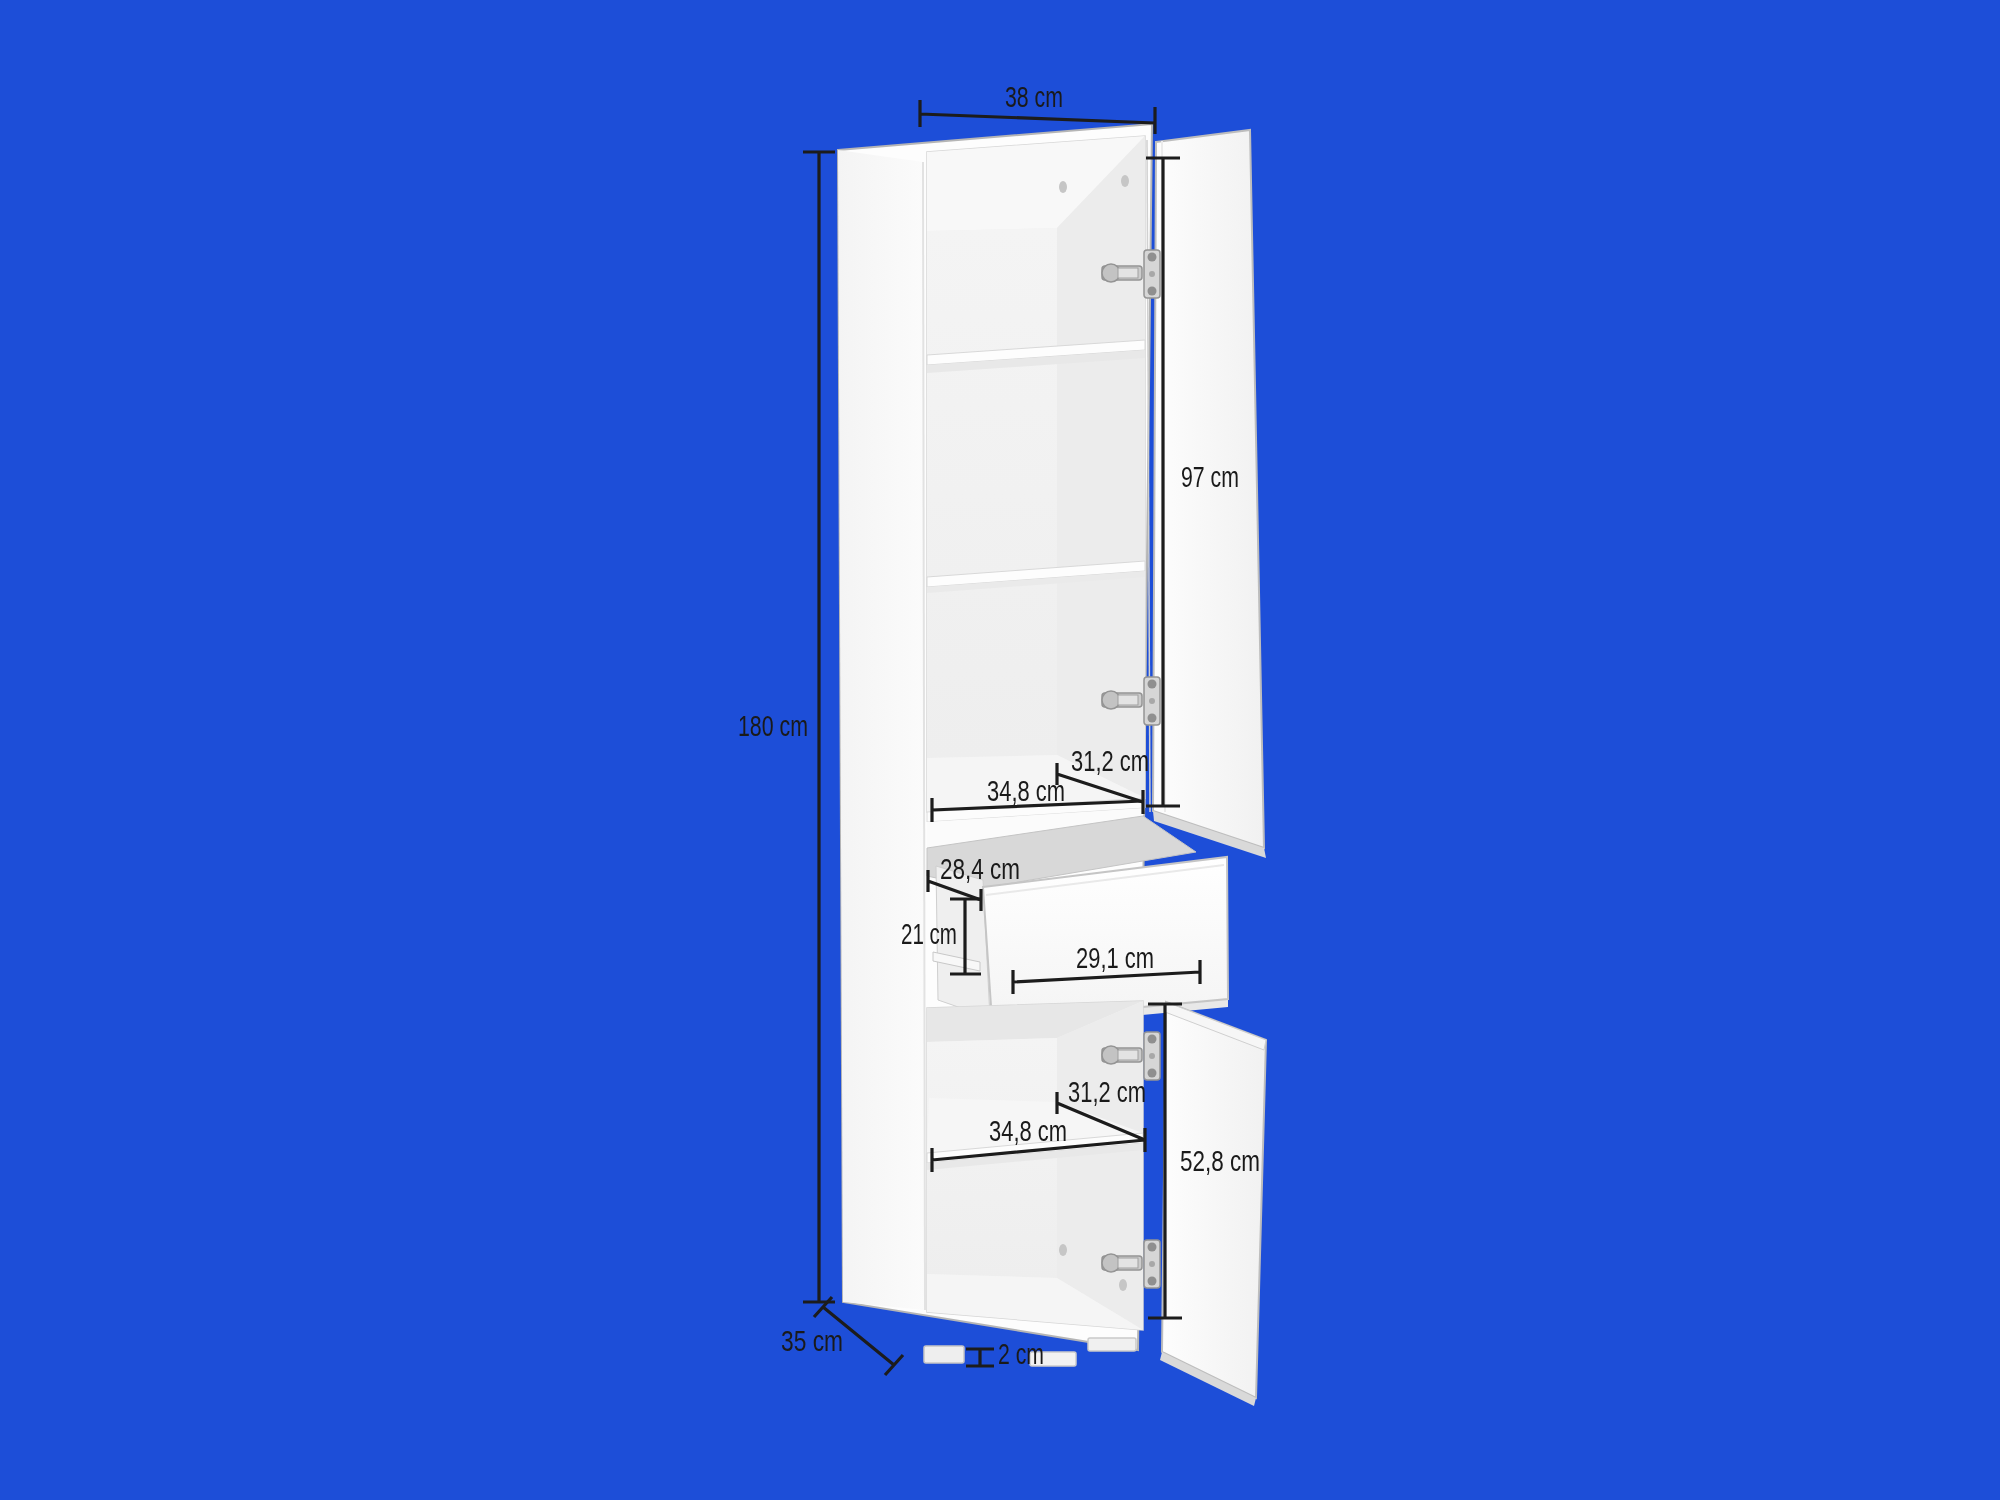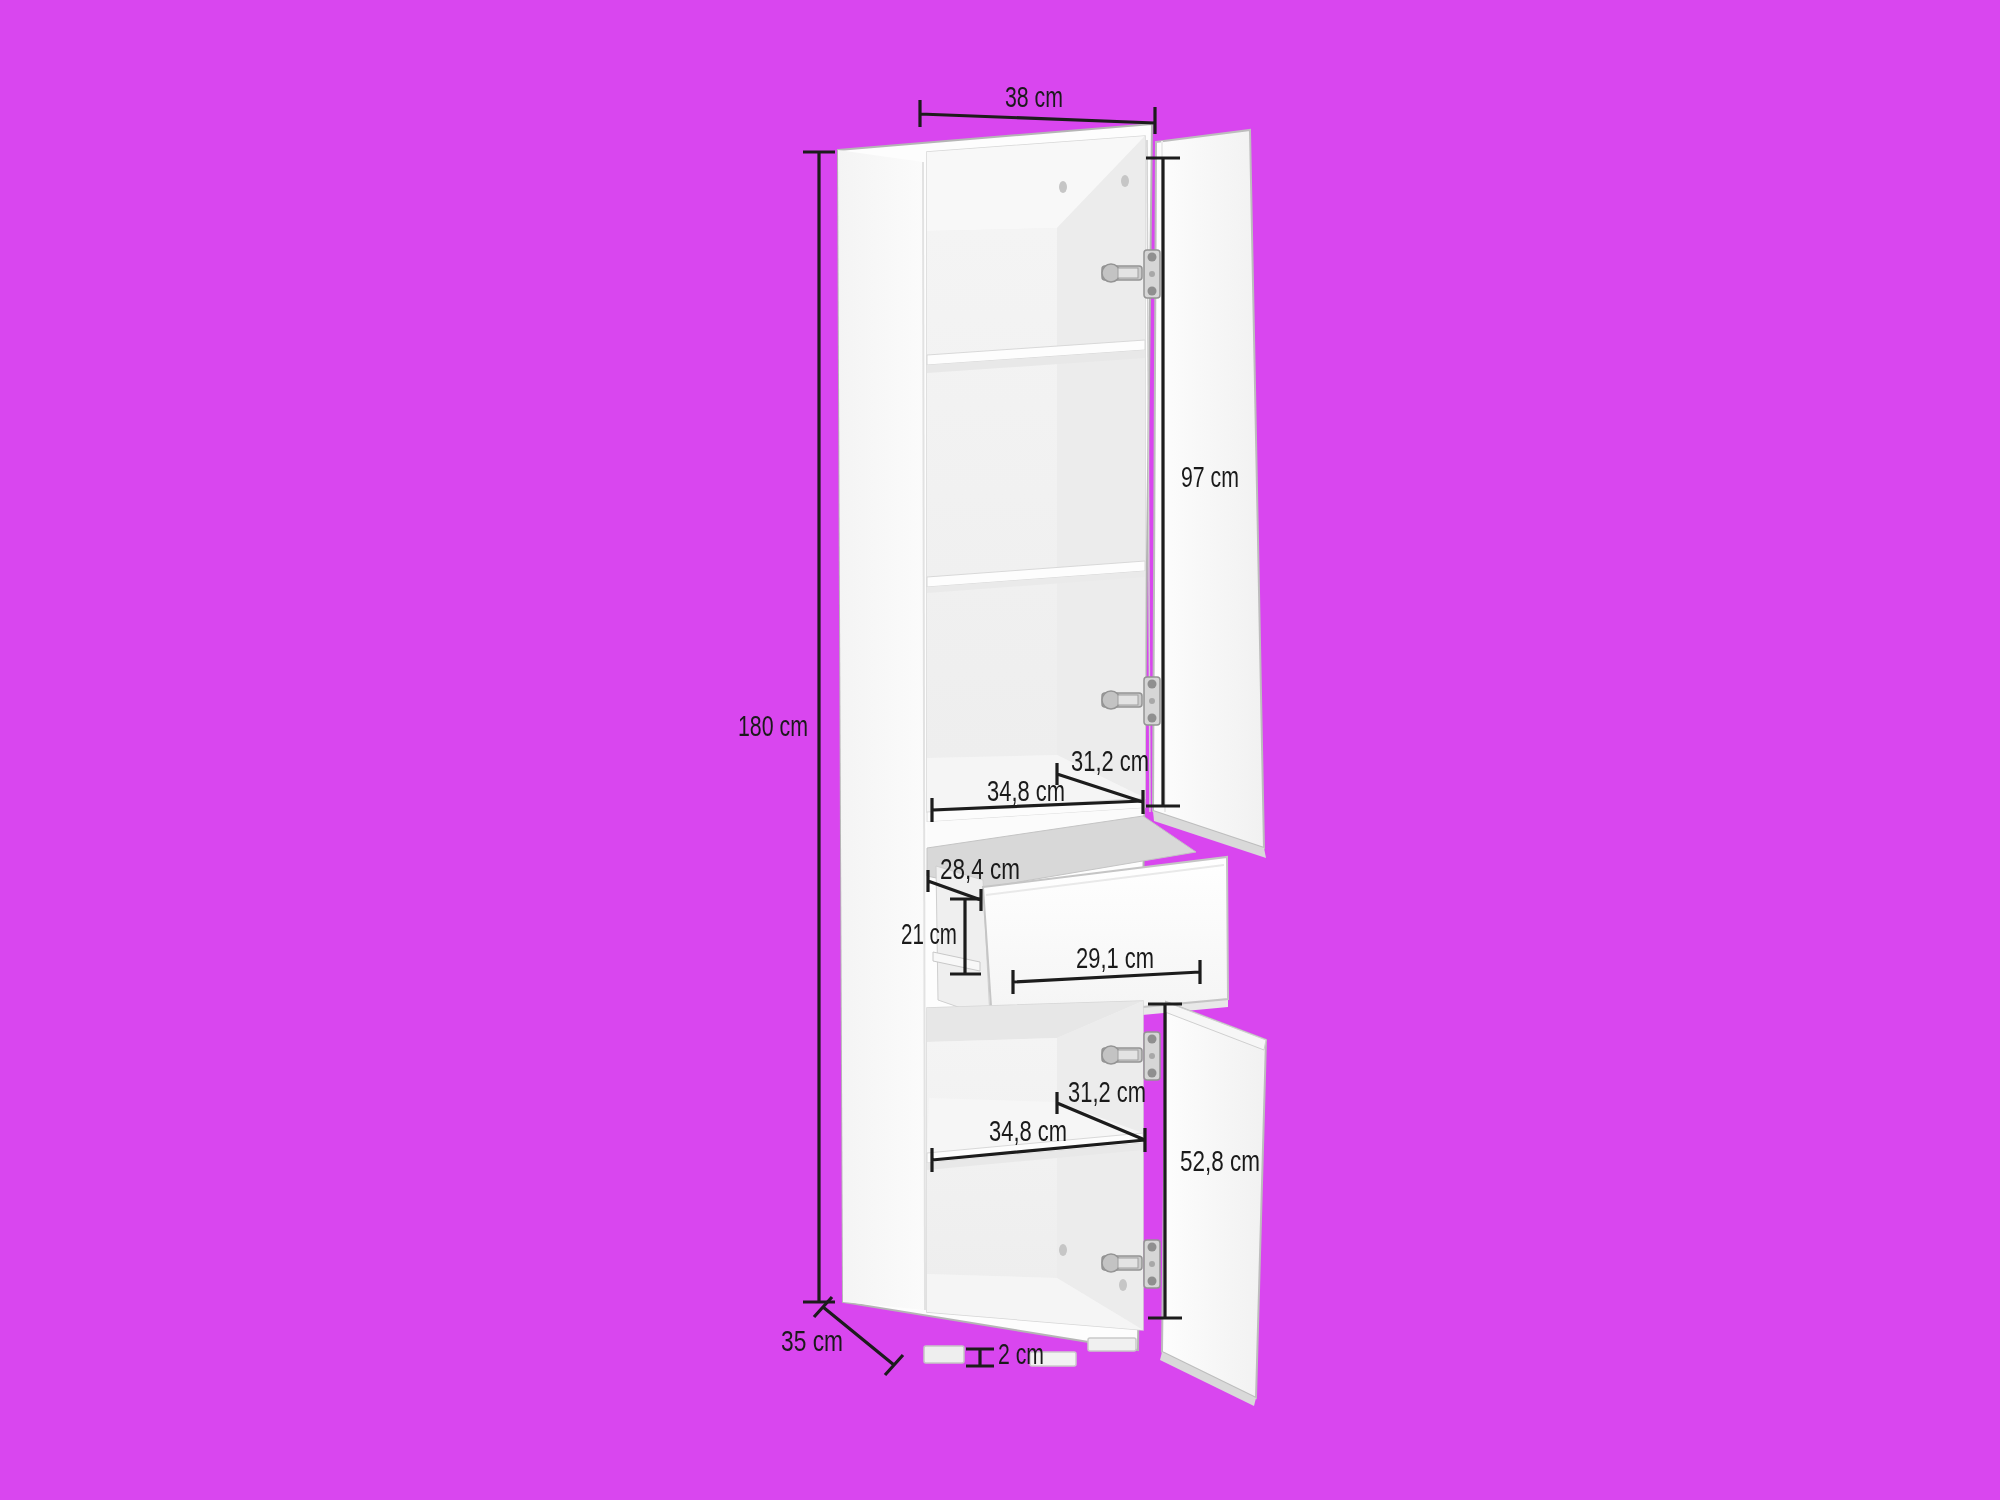--- a/index.html
+++ b/index.html
@@ -1,17 +1,17 @@
 <!DOCTYPE html>
 <html><head>
 <meta charset="utf-8">
 <style>
   html,body{margin:0;padding:0;background:#ffffff;}
   .stage{
-    position:relative;width:2000px;height:1500px;background:#d946ef;
+    position:relative;width:2000px;height:1500px;background:#1d4ed8;
     font-family:"Liberation Sans",sans-serif;overflow:hidden;text-decoration:underline;
   }
   svg{display:block;width:2000px;height:1500px;}
   .dim-line{stroke:#1c1c1c;stroke-width:3.2;fill:none;stroke-linecap:butt;}
   .dim-text{font-family:"Liberation Sans",sans-serif;font-size:29px;fill:#1a1a1a;}
 </style>
 </head>
 <body>
 
 <div class="stage">

